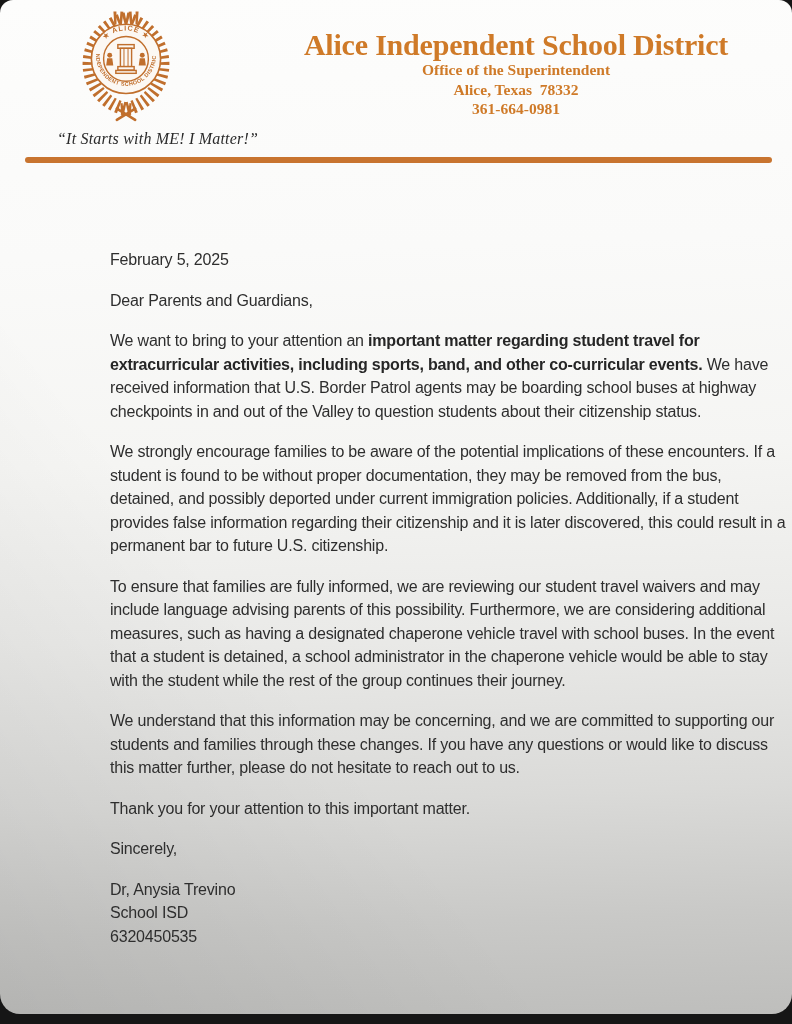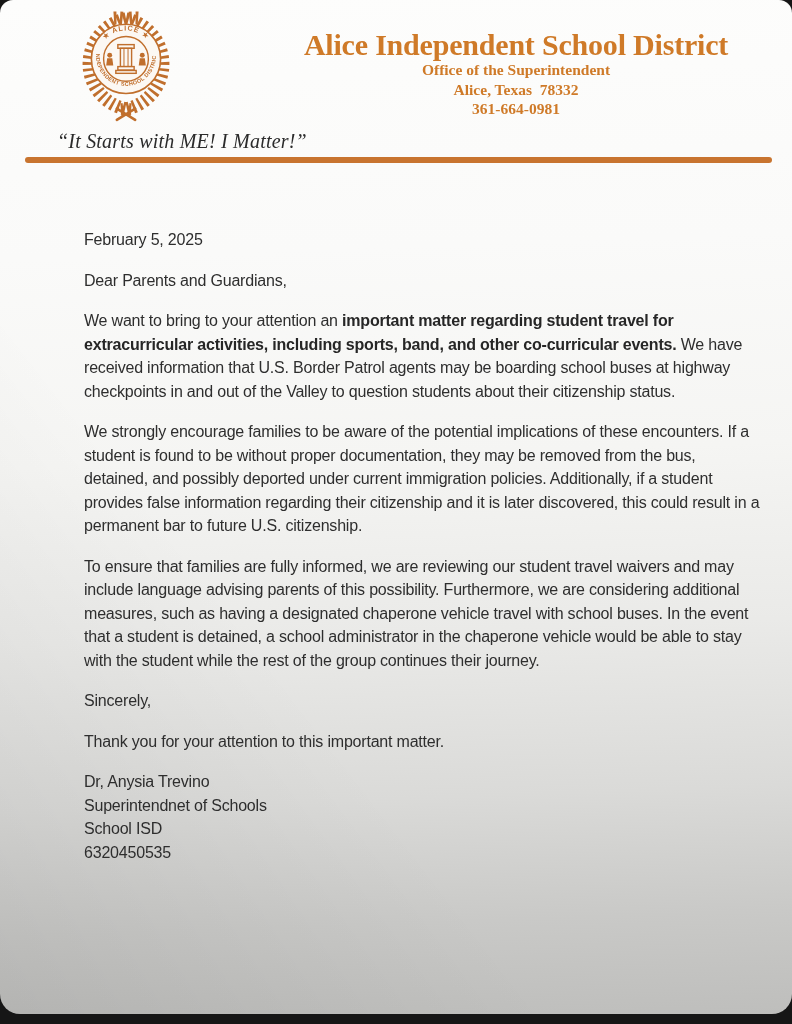--- a/index.html
+++ b/index.html
@@ -32,21 +32,21 @@
   .logo-wrap {
     position: absolute;
     left: 62px; top: 8px;
     width: 128px; height: 116px;
   }
   .motto {
     position: absolute;
     left: 57px; top: 130px;
     font-family: "Liberation Serif", serif;
     font-style: italic;
-    font-size: 20px;
+    font-size: 16px;
     color: #2b2b2b;
     letter-spacing: 0.2px;
     white-space: pre;
   }
   .contact-block {
     position: absolute;
     left: 285px; right: 45px; top: 30px;
     text-align: center;
     font-family: "Liberation Serif", serif;
     font-weight: bold;
@@ -65,23 +65,23 @@
   }
   .divider-rule {
     position: absolute;
     left: 25px; right: 20px; top: 157px;
     height: 6px;
     border-radius: 3px;
     background: #c8742f;
   }
   
   .letter {
-    margin-left: 84px;
+    margin-left: 110px;
     width: 676px;
-    padding-top: 64px;
+    padding-top: 84px;
     font-size: 16px;
     line-height: 23.5px;
     letter-spacing: -0.2px;
     color: #2e2e2e;
   }
   .letter p { margin: 0 0 17px 0; }
   .letter .bold { font-weight: 700; color: #262626; }
   .sig-block p { margin: 0; }
   svg text {
     font-family: "Liberation Sans", sans-serif;
@@ -151,26 +151,26 @@
     <p>February 5, 2025</p>
 
     <p>Dear Parents and Guardians,</p>
 
     <p><span>We want to bring to your attention an </span><span class="bold">important matter regarding student travel for extracurricular activities, including sports, band, and other co-curricular events.</span><span> We have received information that U.S. Border Patrol agents may be boarding school buses at highway checkpoints in and out of the Valley to question students about their citizenship status.</span></p>
 
     <p>We strongly encourage families to be aware of the potential implications of these encounters. If a student is found to be without proper documentation, they may be removed from the bus, detained, and possibly deported under current immigration policies. Additionally, if a student provides false information regarding their citizenship and it is later discovered, this could result in a permanent bar to future U.S. citizenship.</p>
 
     <p>To ensure that families are fully informed, we are reviewing our student travel waivers and may include language advising parents of this possibility. Furthermore, we are considering additional measures, such as having a designated chaperone vehicle travel with school buses. In the event that a student is detained, a school administrator in the chaperone vehicle would be able to stay with the student while the rest of the group continues their journey.</p>
 
+    <p>We understand that this information may be concerning, and we are committed to supporting our students and families through these changes. If you have any questions or would like to discuss this matter further, please do not hesitate to reach out to us.</p>
+
+    <p>Thank you for your attention to this important matter.</p>
 
     <p>Sincerely,</p>
 
-    <p>Thank you for your attention to this important matter.</p>
-
     <div class="sig-block">
       <p>Dr, Anysia Trevino</p>
-      <p>Superintendnet of Schools</p>
       <p>School ISD</p>
       <p>6320450535</p>
     </div>
   </div>
 
 </div>
 
 </body></html>

